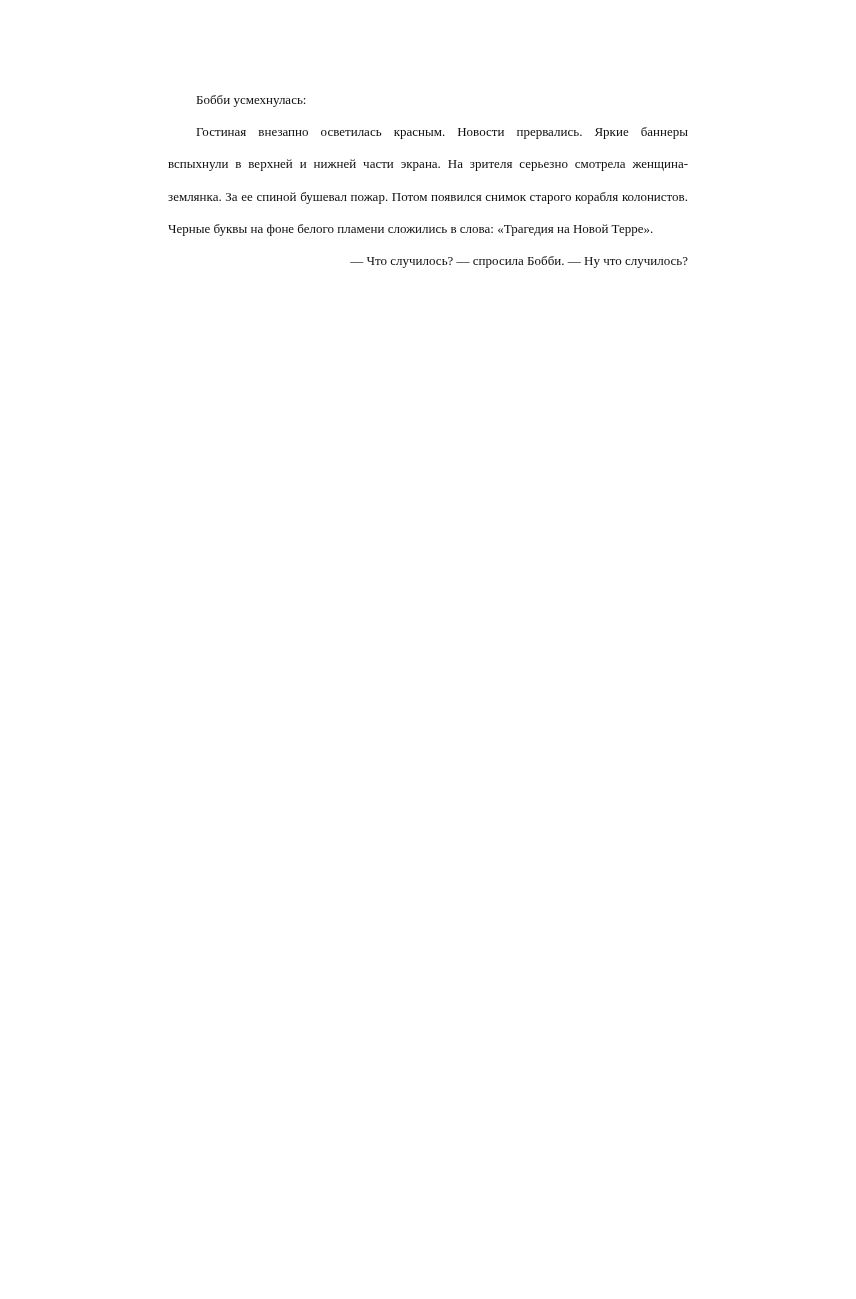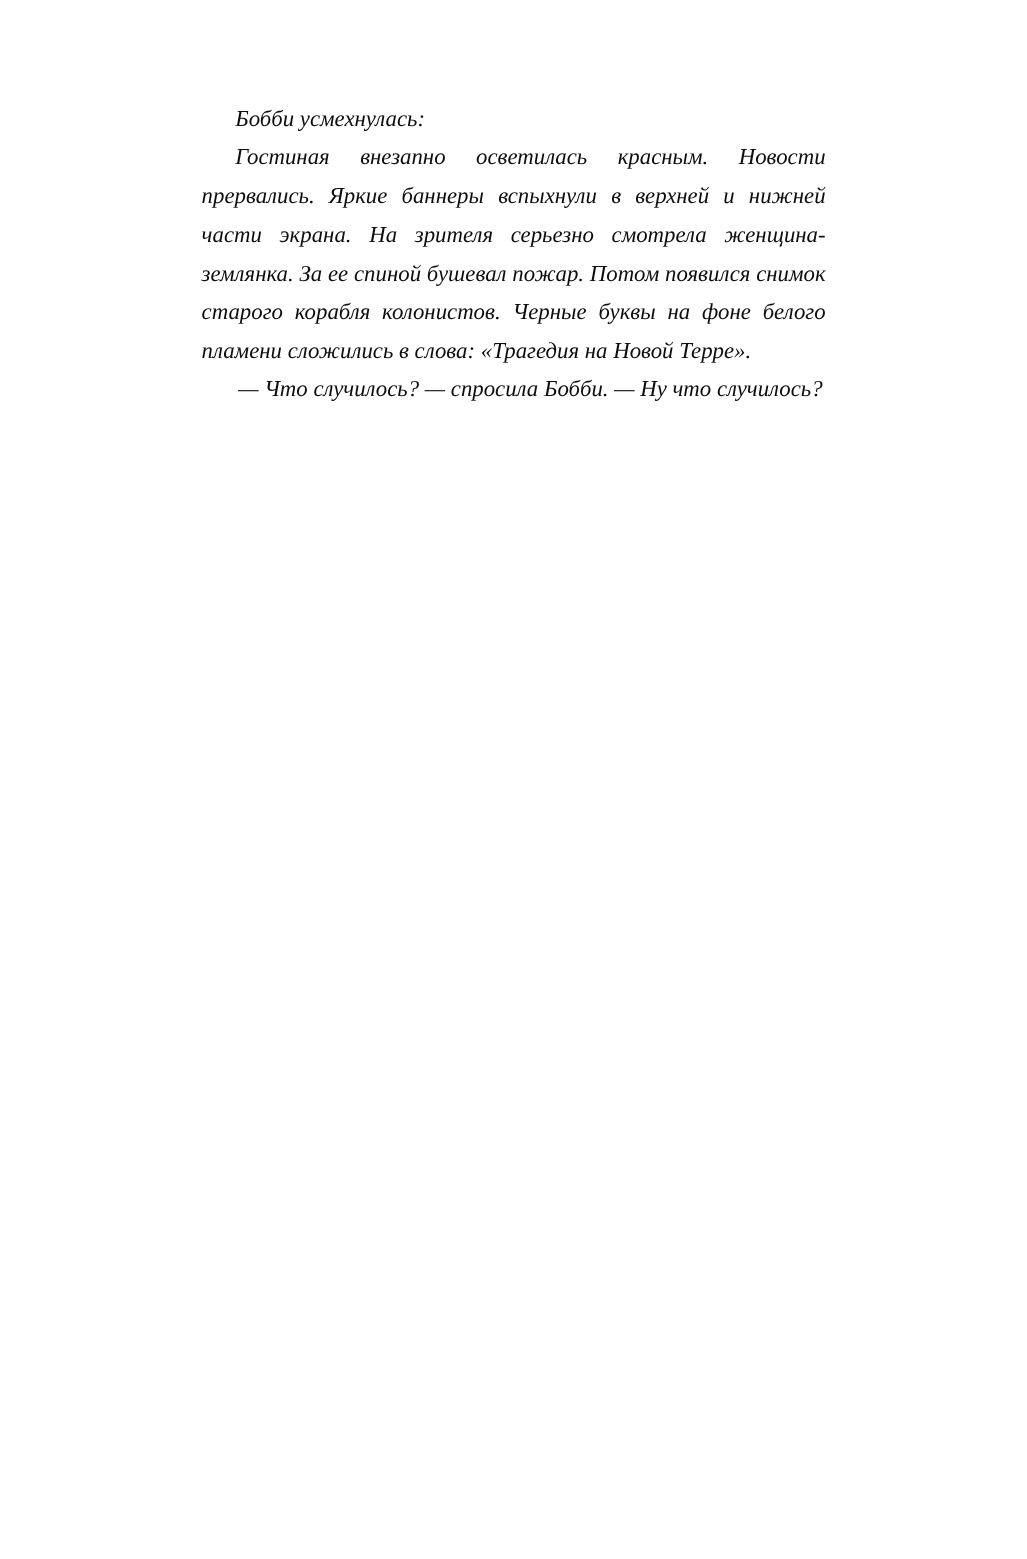--- a/index.html
+++ b/index.html
@@ -24,31 +24,30 @@
     background: #ffffff;
   }
   .text-block {
     position: absolute;
     left: 168px;
     top: 84px;
     width: 520px;
   }
   p.para {
     margin: 0;
-    font-size: 19px;
+    font-size: 13px;
     line-height: 32.2px;
     text-align: justify;
     text-justify: inter-word;
     hyphens: manual;
     -webkit-hyphens: manual;
     text-indent: 28px;
-    font-style: italic;
   }
   p.para.last {
-    text-align: center;
+    text-align: right;
   }
 </style>
 </head>
 <body>
 
 <div class="page">
   <div class="text-block">
     <p class="para">Бобби усмехнулась:</p>
     <p class="para">Гостиная внезапно осветилась красным. Новости прервались. Яркие баннеры вспыхнули в верхней и нижней части экрана. На зрителя серьезно смотрела женщина-землянка. За ее спиной бушевал пожар. Потом появился снимок старого корабля колонистов. Черные буквы на фоне белого пламени сложились в слова: «Трагедия на Новой Терре».</p>
     <p class="para last">— Что случилось? — спросила Бобби. — Ну что случилось?</p>

